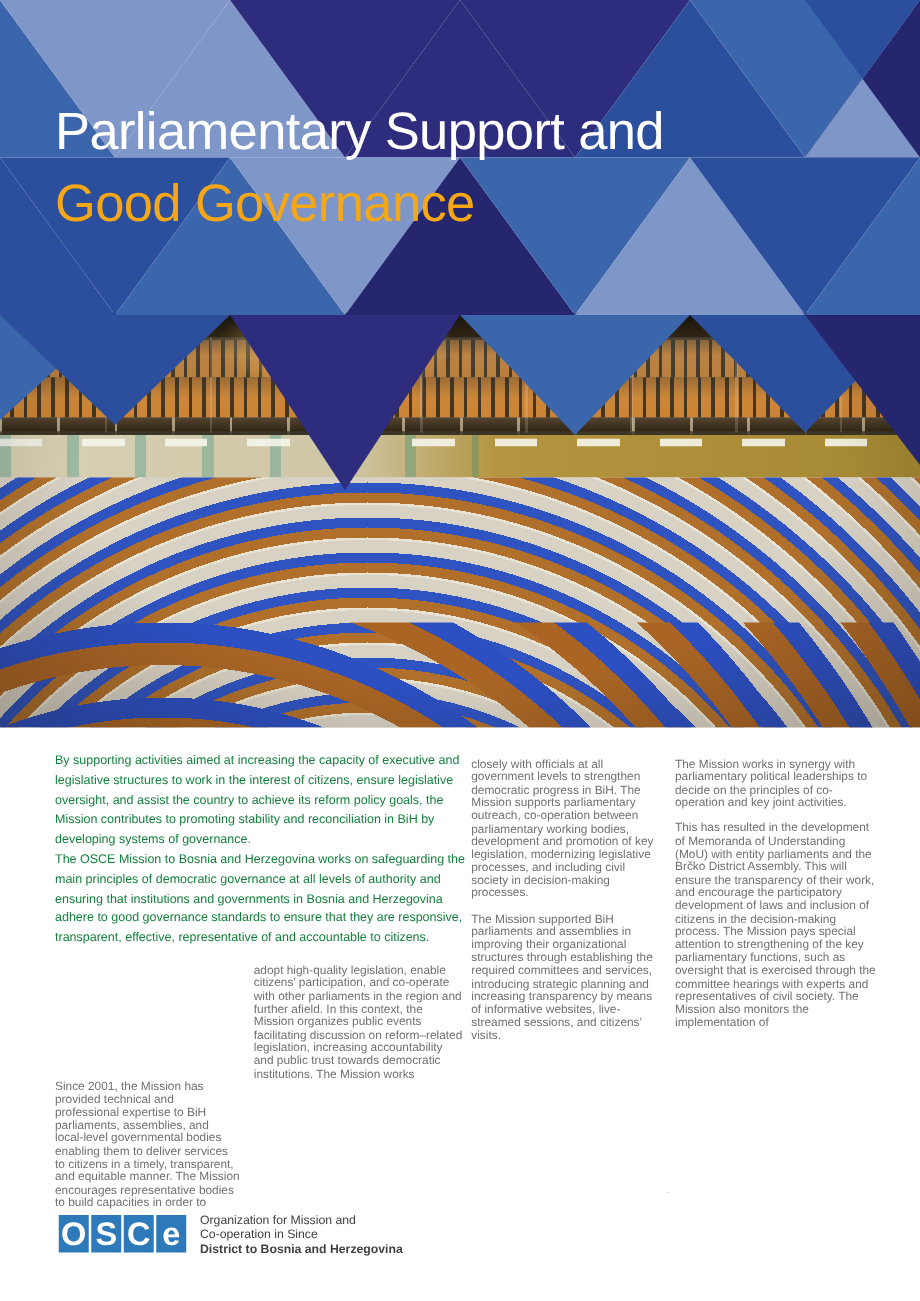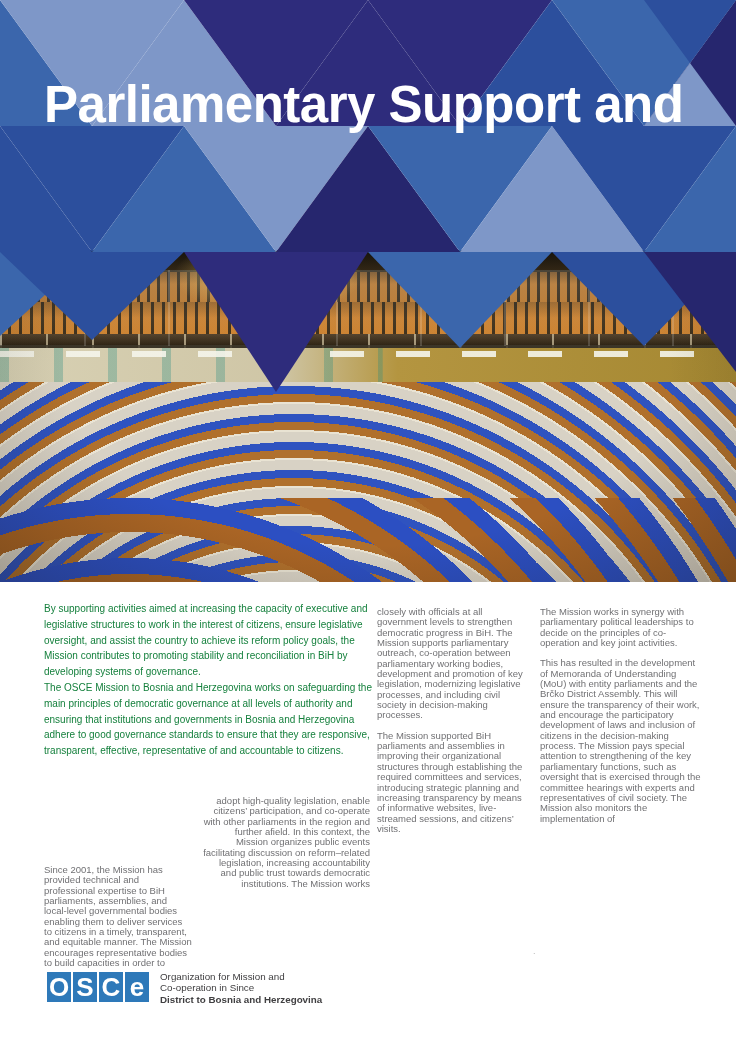--- a/index.html
+++ b/index.html
@@ -29,30 +29,30 @@
   .ph-glass{top:20px;height:76px;background:
     repeating-linear-gradient(90deg,rgba(255,255,255,.16) 0 2px,rgba(255,255,255,0) 2px 84px),
     linear-gradient(rgba(185,205,215,.18),rgba(185,205,215,0));}
   .ph-floor{top:132px;height:200px;background-color:#d6d0c3;
     background-image:repeating-radial-gradient(circle at 294px 452px,
       #d8d2c5 0 10px,#e9e3d3 10px 12px,#b0702c 12px 20px,#2f53c0 20px 28px);}
   .ph-front{top:248px;height:84px;background:repeating-radial-gradient(circle at 130px 420px,
       rgba(216,210,197,0) 0 26px,#aa6525 26px 44px,#2c4fc2 44px 60px);}
   .ph-vignette{top:0;height:332px;background:radial-gradient(ellipse at 50% 38%,rgba(0,0,0,0) 58%,rgba(22,16,6,.28) 100%);}
   .mosaic{position:absolute;top:0;left:0;z-index:2;display:block;}
-  .title{position:absolute;left:44px;top:76px;z-index:3;font-weight:700;font-size:51px;letter-spacing:-.5px;line-height:58px;white-space:nowrap;}
+  .title{position:absolute;left:44px;top:76px;z-index:3;font-weight:400;font-size:42px;letter-spacing:-.5px;line-height:58px;white-space:nowrap;}
   .title .t1{display:block;color:#ffffff;}
   .title .t2{display:block;color:#F5A717;}
   
   .intro{position:absolute;left:44px;top:601px;width:338px;font-size:10px;line-height:15.8px;color:#15803d;}
   .intro p{margin:0;}
   .bodycol{position:absolute;font-size:9.5px;line-height:10.35px;color:#707073;}
   .bodycol p{margin:0 0 10px 0;}
   .col-a{left:44px;top:820px;width:148px;margin-top:45px;}
-  .col-b{left:203px;top:796px;width:167px;text-align:right;}
+  .col-b{left:203px;top:772px;width:167px;}
   .col-mid{left:377px;top:607px;width:152px;}
   .col-right{left:540px;top:607px;width:164px;}
   .col-heading{font-size:10px;line-height:12.5px;font-weight:700;color:#1D71B8;margin:0 0 11px 0;}
   .cont-mark{position:absolute;left:533px;top:946px;font-size:9px;color:#b5b5b5;}
   
   .osce-logo{position:absolute;left:47px;top:972px;display:flex;gap:2px;}
   .osce-logo .sq{width:24px;height:30px;background:#2E79B9;color:#fff;font-weight:700;font-size:26px;
     display:flex;align-items:center;justify-content:center;line-height:30px;}
   .org-text{position:absolute;left:160px;top:971px;font-size:9.8px;line-height:11.3px;color:#414042;}
   .org-text .bold{font-weight:700;}
@@ -106,20 +106,21 @@
       <polygon points="-92,252 92,252 0,336" fill="#3B66AC"></polygon>
       <polygon points="0,252 184,252 92,340" fill="#2C4F9D"></polygon>
       <polygon points="184,252 368,252 276,392" fill="#2E2C7C"></polygon>
       <polygon points="368,252 552,252 460,348" fill="#3B66AC"></polygon>
       <polygon points="552,252 736,252 644,346" fill="#2C4F9D"></polygon>
       <polygon points="644,252 828,252 736,372" fill="#26266E"></polygon>
     </svg>
 
     <h1 class="title" style="margin:0;">
       <span class="t1">Parliamentary Support and</span>
+      <span class="t2">Good Governance</span>
     </h1>
   </header>
 
   <section class="intro">
     <p>By supporting activities aimed at increasing the capacity of executive and legislative structures to work in the interest of citizens, ensure legislative oversight, and assist the country to achieve its reform policy goals, the Mission contributes to promoting stability and reconciliation in BiH by developing systems of governance.</p>
     <p>The OSCE Mission to Bosnia and Herzegovina works on safeguarding the main principles of democratic governance at all levels of authority and ensuring that institutions and governments in Bosnia and Herzegovina adhere to good governance standards to ensure that they are responsive, transparent, effective, representative of and accountable to citizens.</p>
   </section>
 
   <div class="bodycol col-a">
     <p>Since 2001, the Mission has provided technical and professional expertise to BiH parliaments, assemblies, and local-level governmental bodies enabling them to deliver services to citizens in a timely, transparent, and equitable manner. The Mission encourages representative bodies to build capacities in order to</p>

